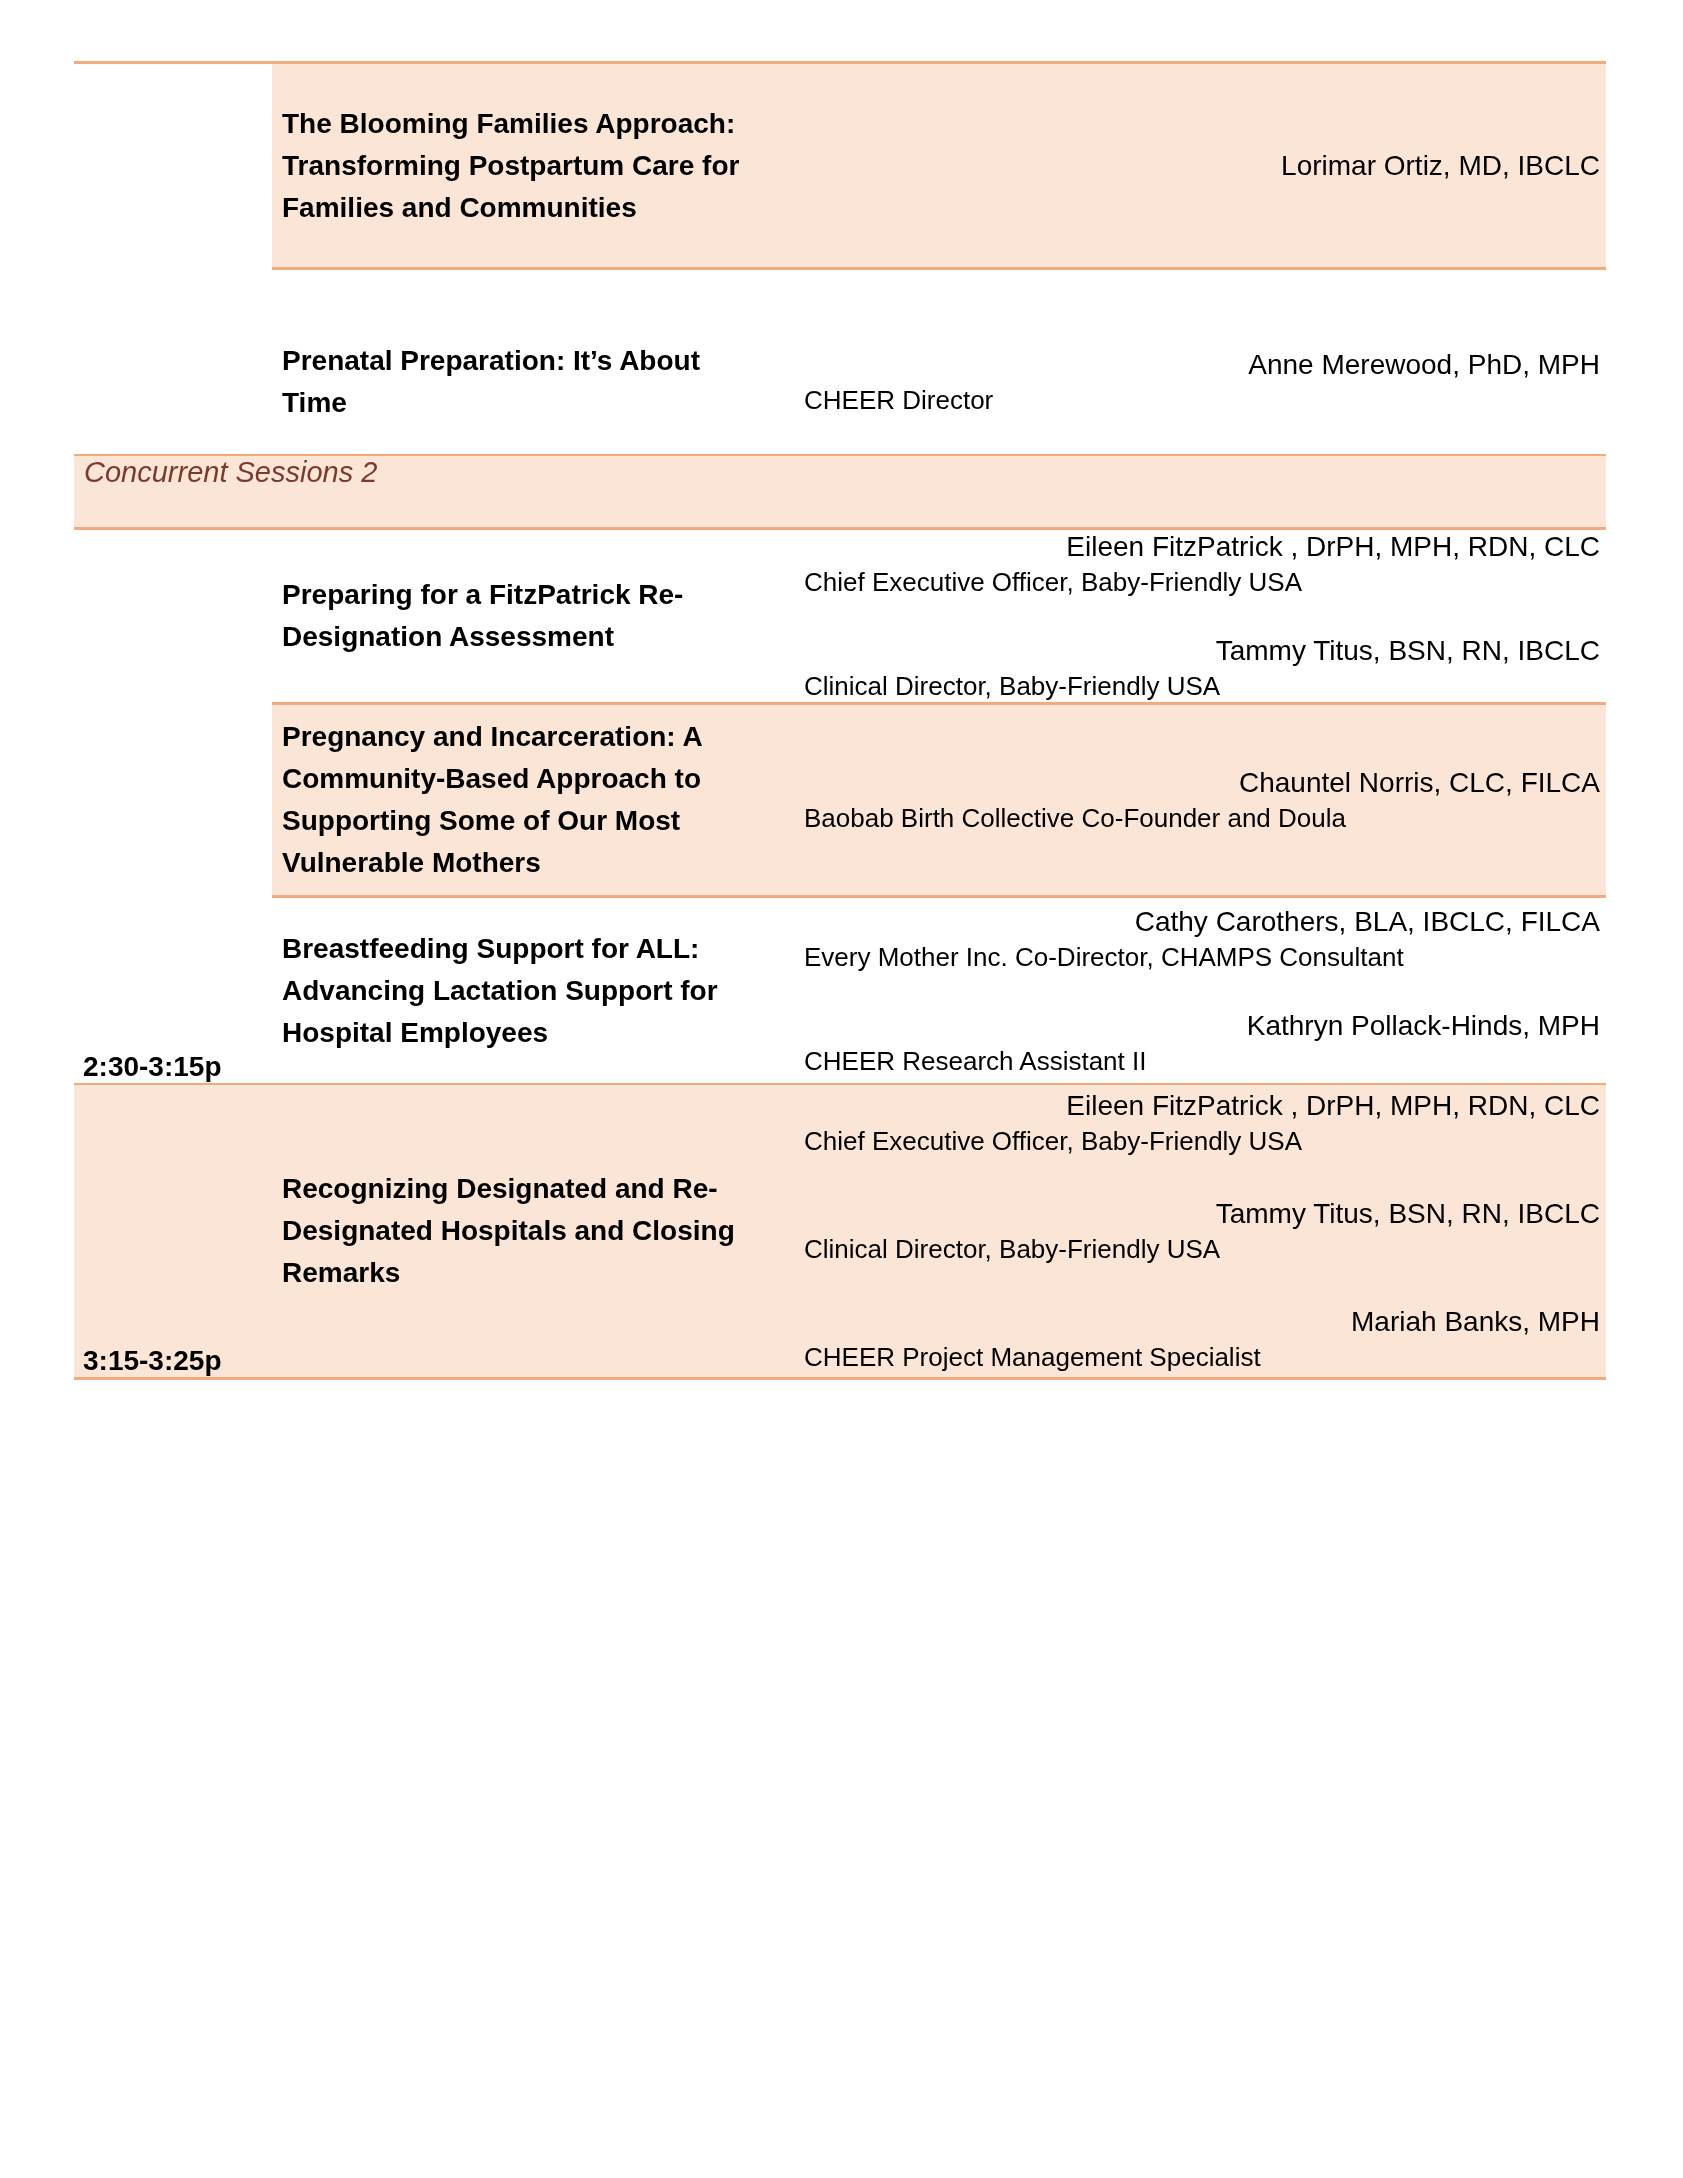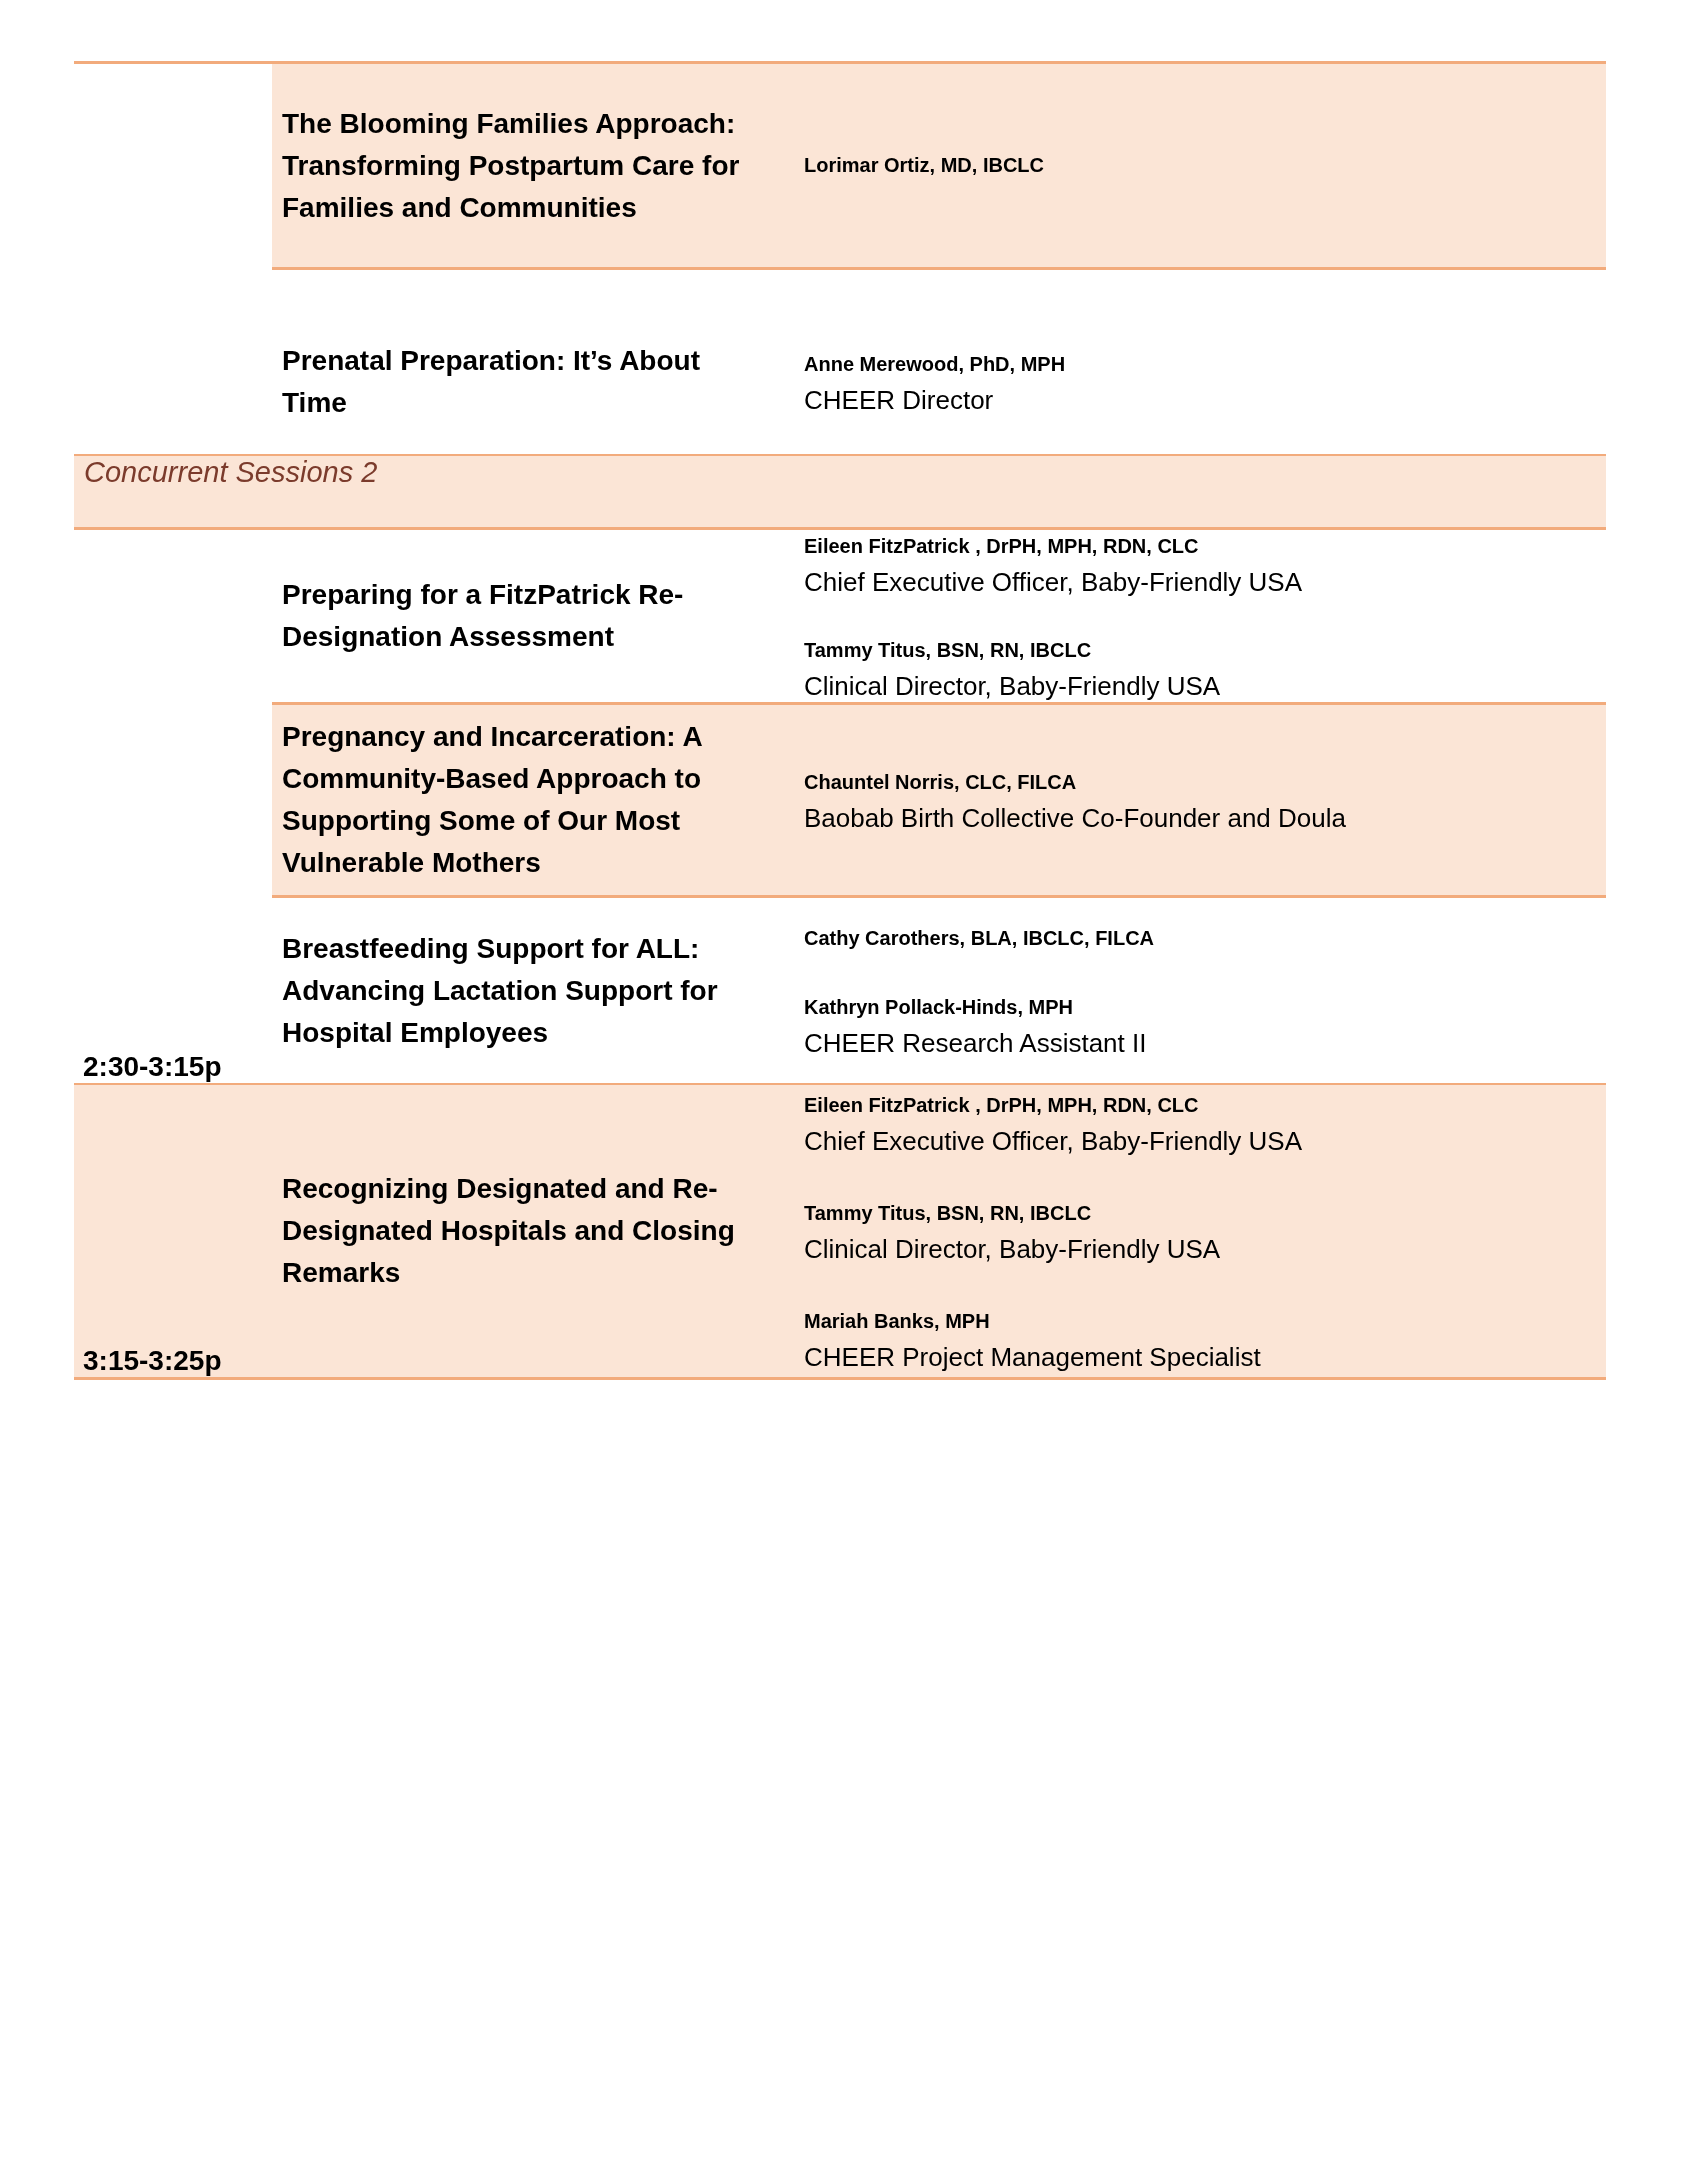--- a/index.html
+++ b/index.html
@@ -42,21 +42,21 @@
   .title-cell {
     padding: 14px 32px 14px 10px;
     font-size: 28px;
     font-weight: bold;
     line-height: 42px;
   }
 
   .speaker-cell { padding: 12px 6px 12px 12px; }
 
   .speaker + .speaker { margin-top: 32px; }
-  .sp-name { font-size: 20px; font-weight: bold; line-height: 37px; }
+  .sp-name { font-size: 28px; font-weight: normal; line-height: 37px; text-align: right; }
   .sp-role { font-size: 26px; font-weight: normal; line-height: 35px; }
 
   .band-cell {
     grid-column: 1 / 4;
     padding-left: 10px;
     font-size: 29px;
     font-style: italic;
     color: var(--section, #7B3B2C);
     justify-content: flex-start;
   }
@@ -128,20 +128,21 @@
         <div class="sp-role">Baobab Birth Collective Co-Founder and Doula</div>
       </div>
     </div>
 
     <div class="cell title-cell col2 r6">
       <span>Breastfeeding Support for ALL: Advancing Lactation Support for Hospital Employees</span>
     </div>
     <div class="cell speaker-cell col3 r6">
       <div class="speaker">
         <div class="sp-name">Cathy Carothers, BLA, IBCLC, FILCA</div>
+        <div class="sp-role">Every Mother Inc. Co-Director, CHAMPS Consultant</div>
       </div>
       <div class="speaker">
         <div class="sp-name">Kathryn Pollack-Hinds, MPH</div>
         <div class="sp-role">CHEER Research Assistant II</div>
       </div>
     </div>
 
     <div class="cell time-cell col1 r7 shaded bt2 bb3">
       <span>3:15-3:25p</span>
     </div>

